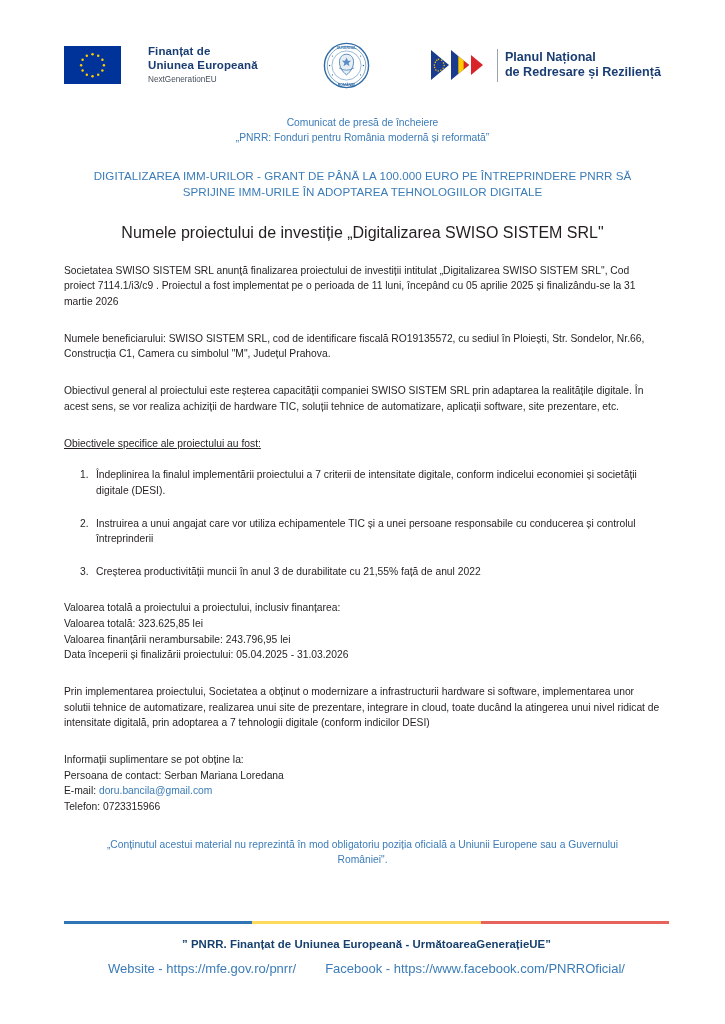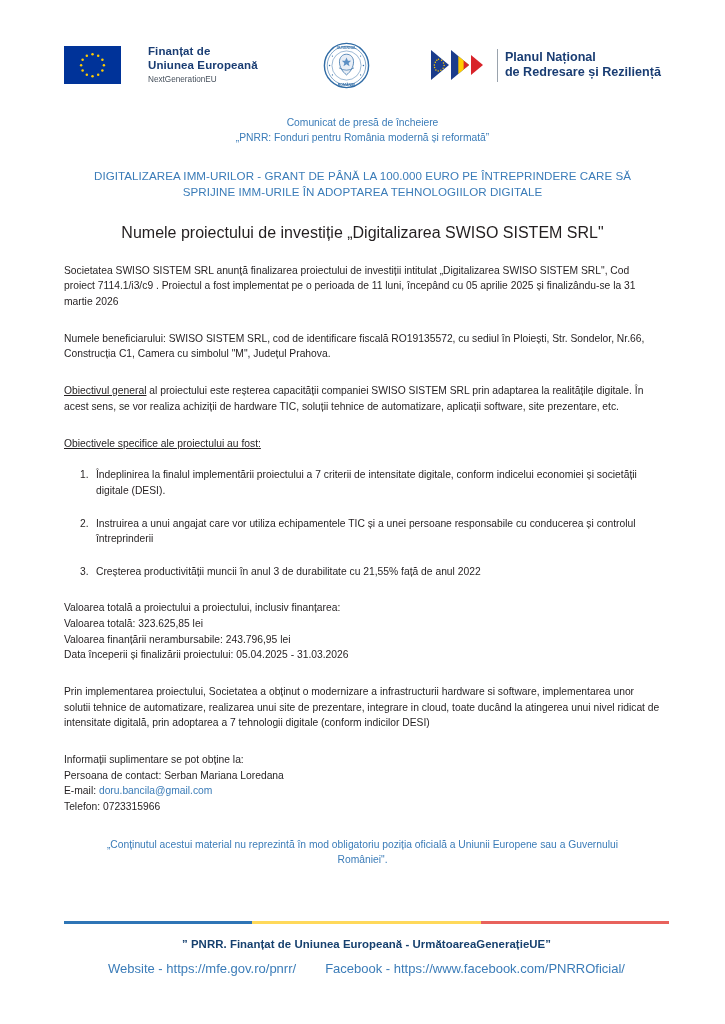--- a/index.html
+++ b/index.html
@@ -113,21 +113,21 @@
     margin-top: 23px;
   }
 
   .para {
     font-size: 10.3px;
     line-height: 1.52;
     color: #231f20;
     text-align: left;
     margin-top: 21px;
   }
-  .para .u { text-decoration: underline; }
+  .para .u { }
 
   .lines {
     font-size: 10.3px;
     line-height: 1.52;
     color: #231f20;
     margin-top: 21px;
   }
   .lines div { white-space: pre; }
 
   .obj-head {
@@ -289,21 +289,21 @@
       </div>
     </div>
   </div>
 
   <div class="blue-center">
     <div>Comunicat de presă de încheiere</div>
     <div>„PNRR: Fonduri pentru România modernă și reformată”</div>
   </div>
 
   <div class="heading-blue">
-    <div>DIGITALIZAREA IMM-URILOR - GRANT DE PÂNĂ LA 100.000 EURO PE ÎNTREPRINDERE CARE SĂ</div>
+    <div>DIGITALIZAREA IMM-URILOR - GRANT DE PÂNĂ LA 100.000 EURO PE ÎNTREPRINDERE PNRR SĂ</div>
     <div>SPRIJINE IMM-URILE ÎN ADOPTAREA TEHNOLOGIILOR DIGITALE</div>
   </div>
 
   <div class="subtitle-dark">Numele proiectului de investiție „Digitalizarea SWISO SISTEM SRL"</div>
 
   <div class="para">Societatea SWISO SISTEM SRL  anunță finalizarea proiectului de investiții intitulat „Digitalizarea SWISO SISTEM SRL", Cod proiect 7114.1/i3/c9 . Proiectul a fost implementat pe o perioada de 11 luni, începând cu 05 aprilie 2025 și finalizându-se la 31 martie 2026</div>
 
   <div class="para">Numele beneficiarului: SWISO SISTEM SRL, cod de identificare fiscală RO19135572, cu sediul în Ploiești, Str. Sondelor, Nr.66, Construcția C1, Camera cu simbolul "M", Județul Prahova.</div>
 
   <div class="para"><span class="u">Obiectivul general</span><span> al proiectului este reșterea capacității companiei SWISO SISTEM SRL prin adaptarea la realitățile digitale. În acest sens, se vor realiza achiziții de hardware TIC, soluții tehnice de automatizare, aplicații software, site prezentare, etc.</span></div>

